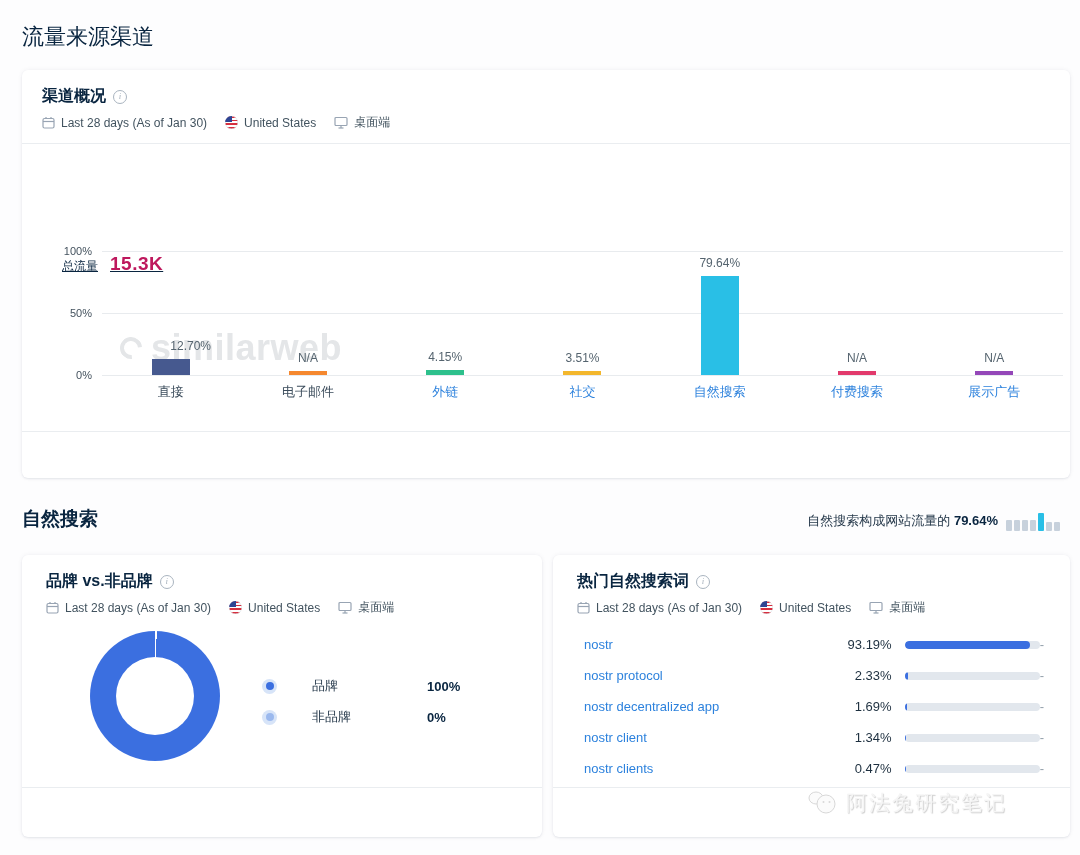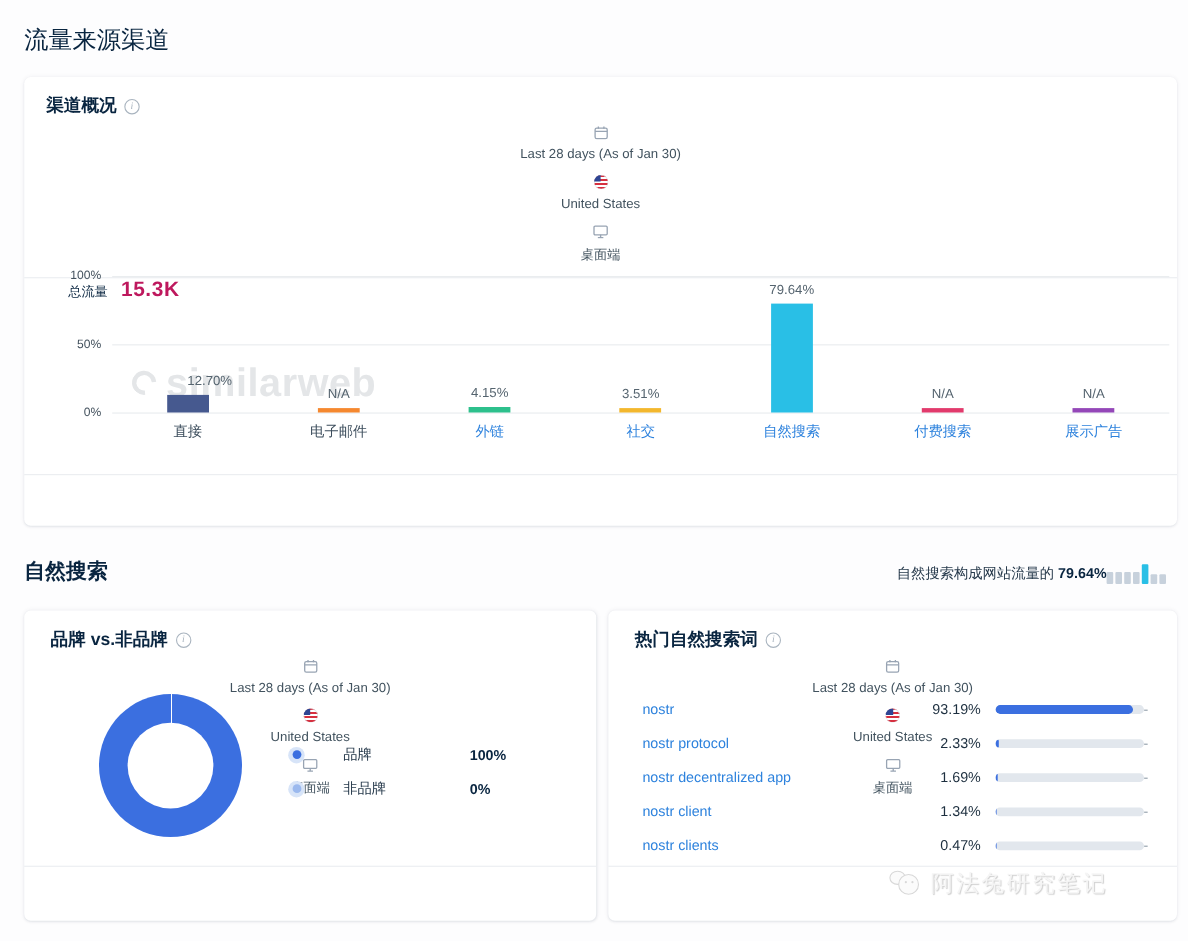--- a/index.html
+++ b/index.html
@@ -15,29 +15,29 @@
   #branded-card  { left:22px; top:555px; width:520px; height:282px; }
   #keywords-card { left:553px; top:555px; width:517px; height:282px; }
 
   .card-header { padding:16px 20px 12px 20px; border-bottom:1px solid #eaedf0; }
   #branded-card .card-header, #keywords-card .card-header { border-bottom:none; padding:16px 24px 8px 24px; }
   .card-title-row { display:flex; align-items:center; gap:7px; }
   .card-title { font-size:16px; font-weight:700; color:#092540; }
   .info-icon { width:14px; height:14px; border:1px solid #a9b4bf; border-radius:50%;
                color:#a9b4bf; font-size:9px; font-family:"Liberation Serif",serif; font-style:italic;
                display:inline-flex; align-items:center; justify-content:center; line-height:1; }
-  .filters { display:flex; align-items:center; gap:6px; margin-top:7px; font-size:12px; color:#42535f;flex-direction:column; }
+  .filters { display:flex; align-items:center; gap:6px; margin-top:7px; font-size:12px; color:#42535f; }
   .filters .sep { width:6px; }
   .flag { width:13px; height:13px; border-radius:50%; overflow:hidden; position:relative; flex:0 0 auto;
           background:repeating-linear-gradient(#d6303f 0 1.8px, #fff 1.8px 3.6px); box-shadow:inset 0 0 0 .5px #d9dde2; }
   .flag::after { content:''; position:absolute; left:0; top:0; width:6.5px; height:5.5px; background:#2e4593; }
   .mini-svg { flex:0 0 auto; display:block; }
 
   
-  .total-wrap { position:absolute; left:40px; top:183px; display:flex; align-items:baseline; gap:12px; }
+  .total-wrap { position:absolute; left:40px; top:183px; display:flex; align-items:baseline; gap:12px;text-decoration:underline; }
   .total-label { font-size:12px; color:#092540; }
   .total-value { font-size:19px; font-weight:700; color:#be185d; letter-spacing:.5px; }
 
   
   .chart-area { position:absolute; left:20px; top:181px; width:1026px; height:124px; }
   .gridline { position:absolute; left:60px; right:5px; border-top:1px solid #e8ebee; }
   .ytick { position:absolute; left:0; width:50px; text-align:right; font-size:11px; color:#44525e; transform:translateY(-6px); }
   .cols, .cats { position:absolute; left:60px; right:5px; display:flex; }
   .cols { top:0; height:124px; }
   .cats { top:132px; height:20px; }
@@ -46,21 +46,21 @@
   .bar-value { position:absolute; left:50%; transform:translateX(-50%); white-space:nowrap; font-size:12px; color:#55646f; }
   .cat { flex:1; text-align:center; font-size:13px; color:#3c4d5c; }
   .cat.link { color:#2d82dd; }
   .sw-watermark { position:absolute; left:78px; top:76px; display:flex; align-items:center; gap:9px;
                   color:#e4e6e8; font-size:36px; font-weight:600; letter-spacing:.5px; pointer-events:none; }
   .sw-logo { width:22px; height:22px; border-radius:50%; border:4.5px solid #e4e6e8; border-top-color:transparent; transform:rotate(130deg); }
   .overview-footer-line { position:absolute; left:0; right:0; top:361px; border-top:1px solid #eaedf0; }
 
   
   .section-title { position:absolute; left:22px; top:506px; font-size:19px; font-weight:700; color:#092540; }
-  .section-summary { position:absolute; right:20px; top:512px; display:flex; align-items:flex-end; gap:0; }
+  .section-summary { position:absolute; right:20px; top:512px; display:flex; align-items:flex-end; gap:8px; }
   .summary-text { font-size:13px; color:#25384a; padding-bottom:1px; }
   .summary-text b { color:#092540; }
   .mini-bars { display:flex; align-items:flex-end; gap:2px; height:18px; }
   .mini-bars span { width:6px; display:block; border-radius:1px; }
 
   
   .donut { position:absolute; left:68px; top:76px; width:130px; height:130px; border-radius:50%; }
   .donut::after { content:''; position:absolute; inset:26px; background:#fff; border-radius:50%; }
   .legend { position:absolute; left:240px; top:122px; display:flex; flex-direction:column; gap:13px; }
   .legend-row { display:flex; align-items:center; font-size:13px;gap:25px; }

